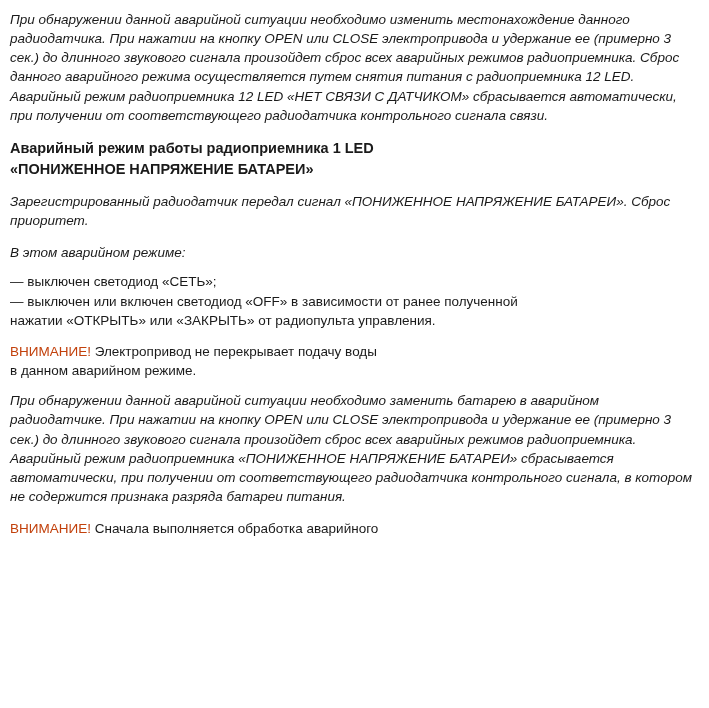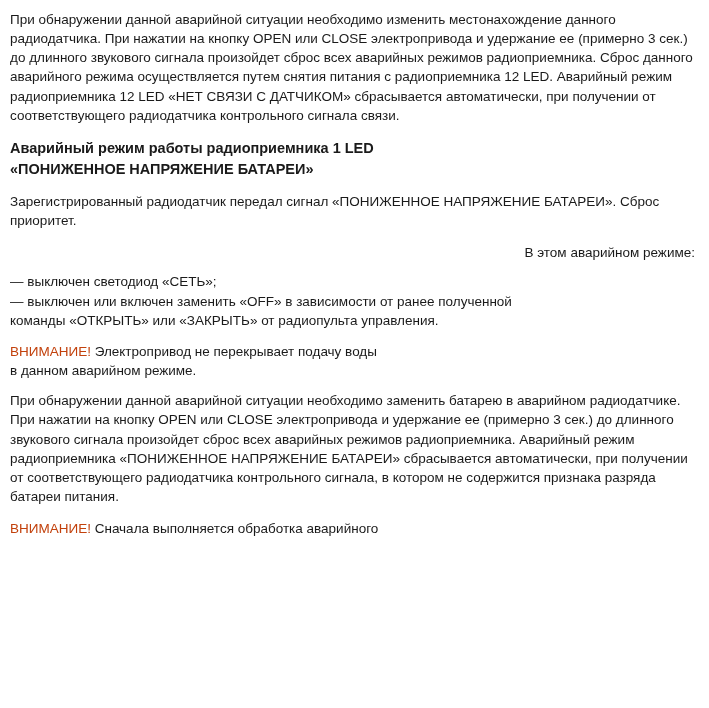--- a/index.html
+++ b/index.html
@@ -18,27 +18,27 @@
   }
   .page {
     box-sizing: border-box;
     width: 709px;
     height: 708px;
     padding: 10px 14px 0 10px;
     overflow: hidden;
   }
   p {
     margin: 0;
+    font-style: italic;
   }
   .para {
     margin-bottom: 13px;
   }
   .para.tight {
     margin-bottom: 0;
-    text-align: right;
   }
   .heading {
     font-weight: bold;
     font-size: 14.5px;
     line-height: 1.45;
     margin-top: 6px;
     margin-bottom: 12px;
   }
   .heading .line {
     display: block;
@@ -71,22 +71,22 @@
     <span class="line">Аварийный режим работы радиоприемника 1 LED</span>
     <span class="line">«ПОНИЖЕННОЕ НАПРЯЖЕНИЕ БАТАРЕИ»</span>
   </div>
 
   <p class="para">Зарегистрированный радиодатчик передал сигнал «ПОНИЖЕННОЕ НАПРЯЖЕНИЕ БАТАРЕИ». Сброс приоритет.</p>
 
   <p class="para tight" style="margin-bottom:10px;">В этом аварийном режиме:</p>
 
   <div class="list-block">
     <span class="line">— выключен светодиод «СЕТЬ»;</span>
-    <span class="line">— выключен или включен заменить «OFF» в зависимости от ранее полученной</span>
-    <span class="line">команды «ОТКРЫТЬ» или «ЗАКРЫТЬ» от радиопульта управления.</span>
+    <span class="line">— выключен или включен светодиод «OFF» в зависимости от ранее полученной</span>
+    <span class="line">нажатии «ОТКРЫТЬ» или «ЗАКРЫТЬ» от радиопульта управления.</span>
   </div>
 
   <div class="block-gap-small">
     <span class="nowrapline"><span class="warn">ВНИМАНИЕ!</span><span> Электропривод не перекрывает подачу воды</span></span>
     <span class="nowrapline">в данном аварийном режиме.</span>
   </div>
 
   <p class="para">При обнаружении данной аварийной ситуации необходимо заменить батарею в аварийном радиодатчике. При нажатии на кнопку OPEN или CLOSE электропривода и удержание ее (примерно 3 сек.) до длинного звукового сигнала произойдет сброс всех аварийных режимов радиоприемника. Аварийный режим радиоприемника «ПОНИЖЕННОЕ НАПРЯЖЕНИЕ БАТАРЕИ» сбрасывается автоматически, при получении от соответствующего радиодатчика контрольного сигнала, в котором не содержится признака разряда батареи питания.</p>
 
   <div>

